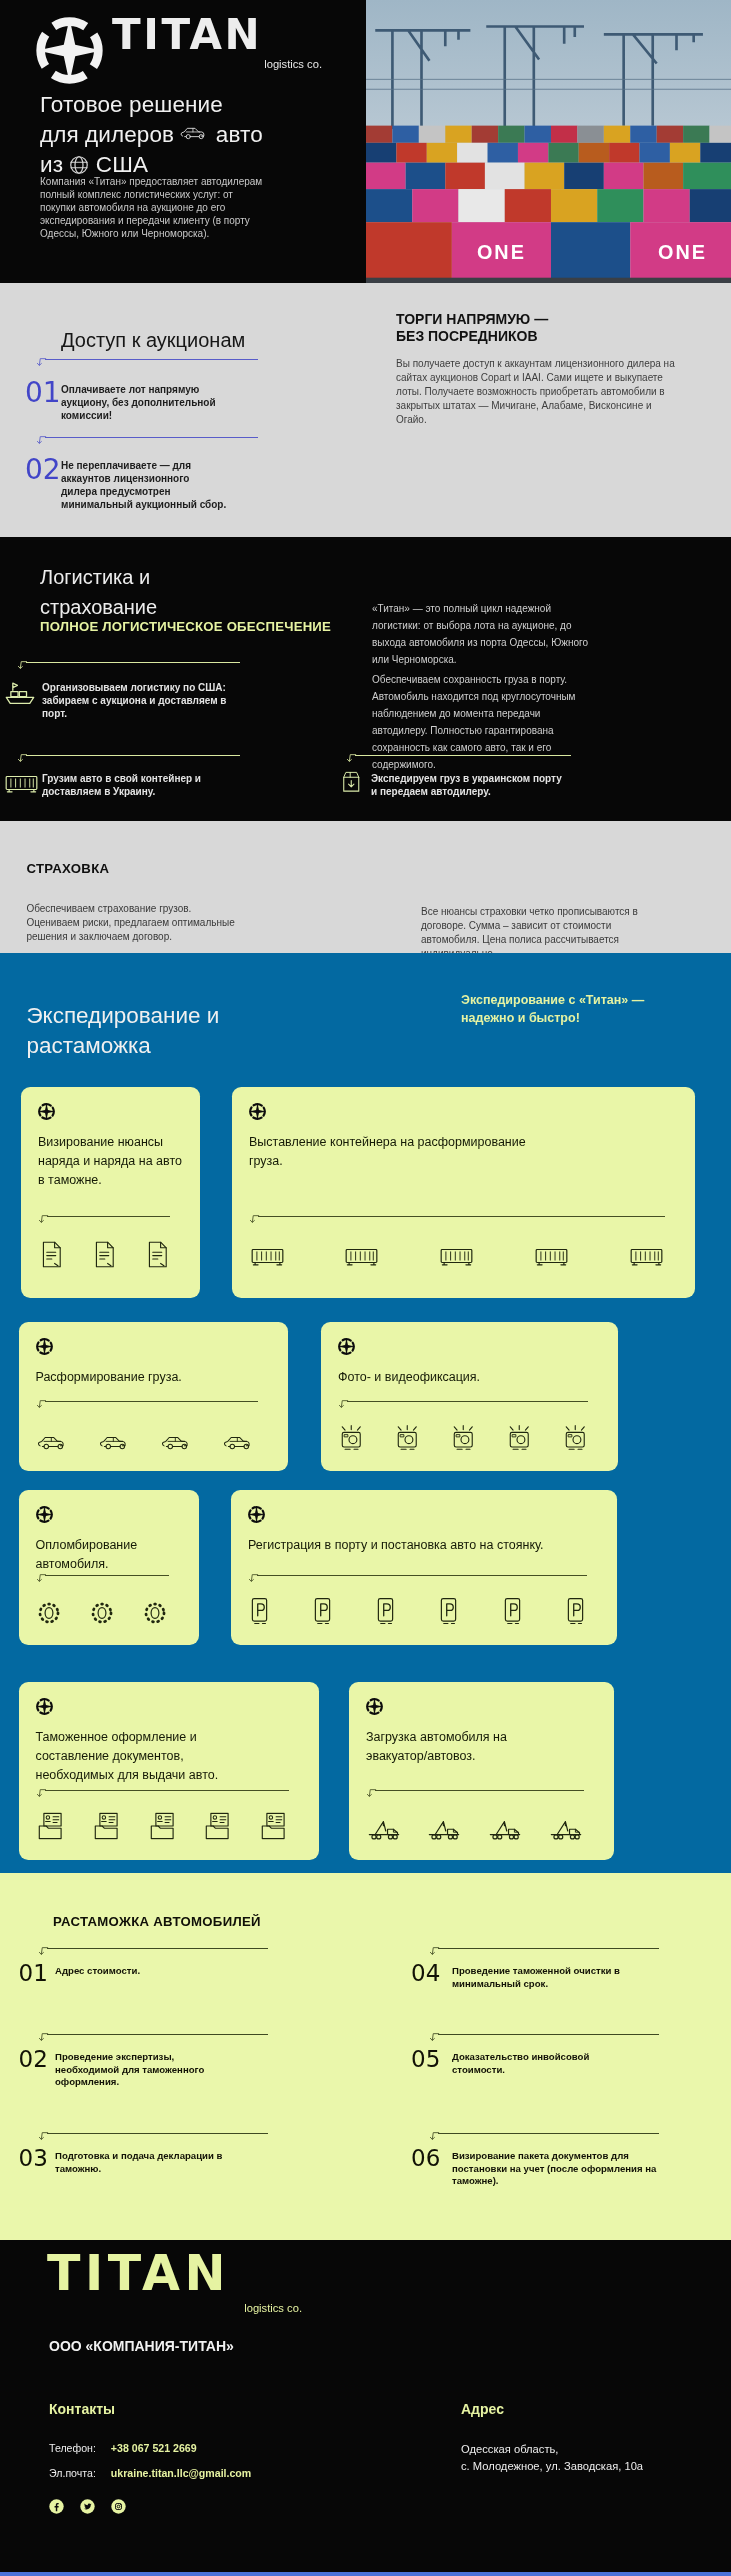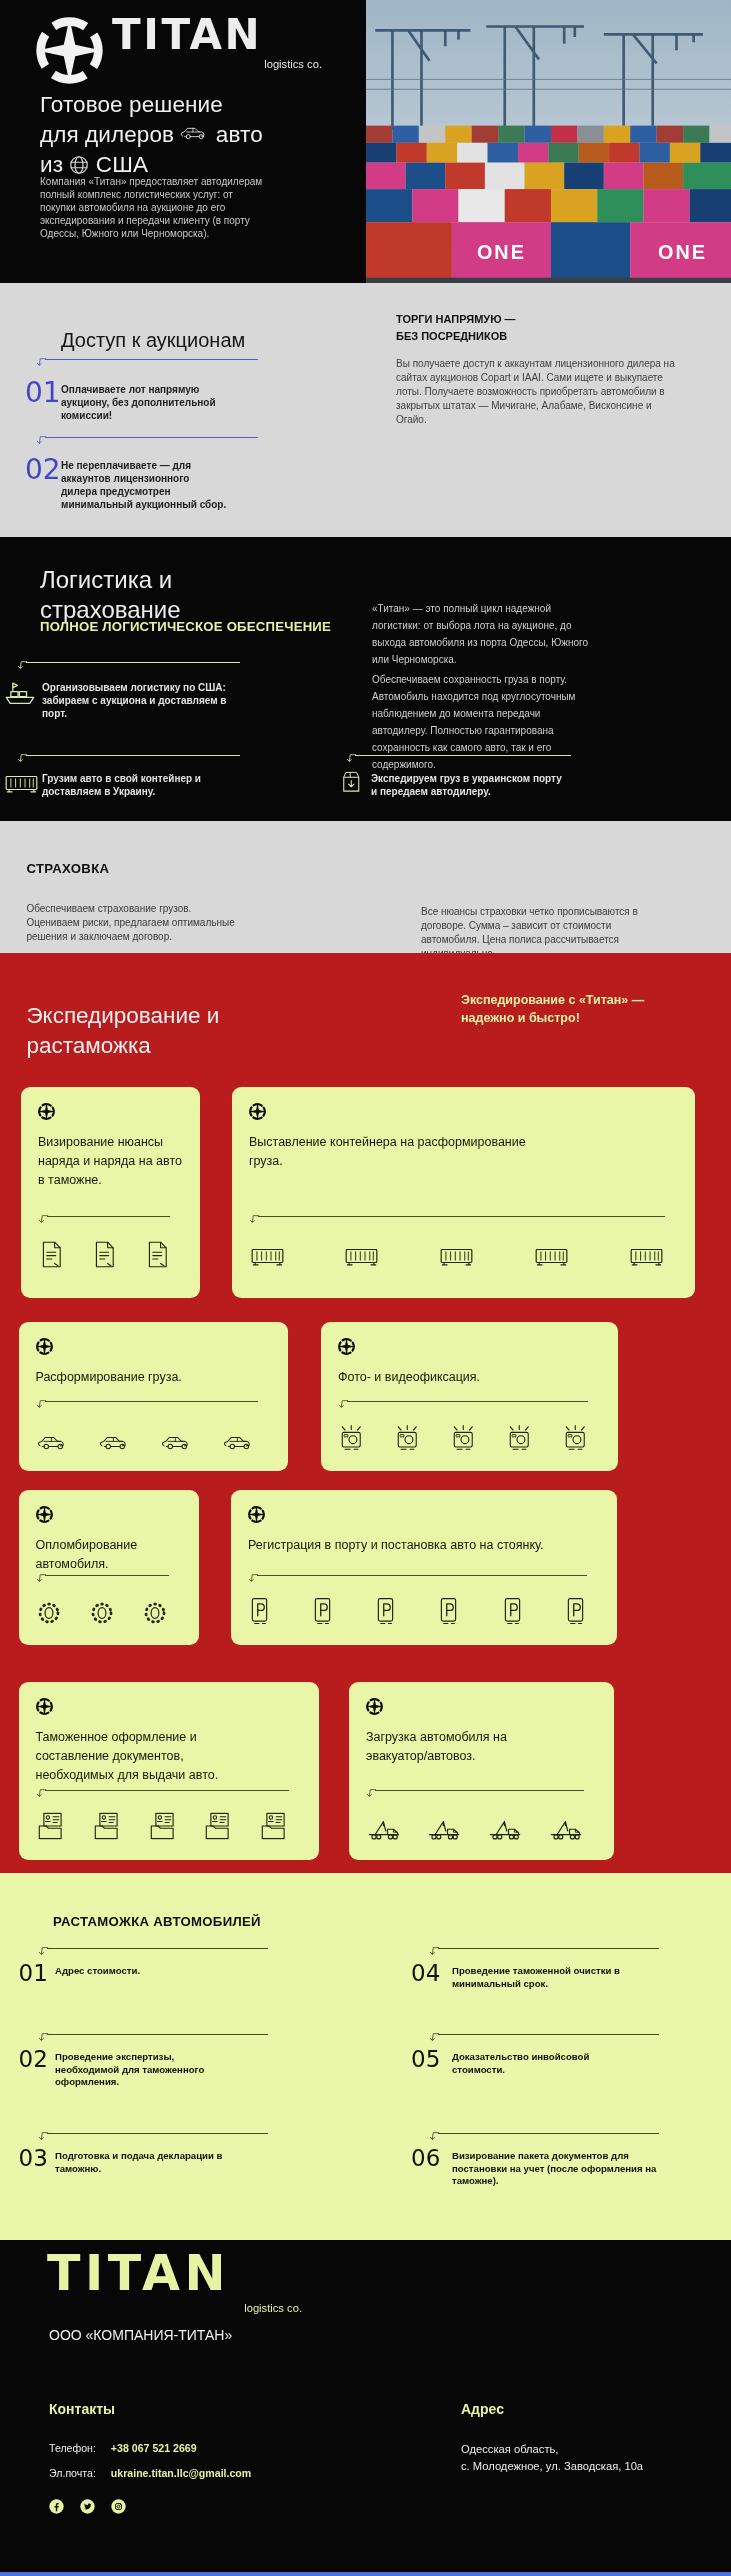--- a/index.html
+++ b/index.html
@@ -39,39 +39,39 @@
   .hero-title{position:absolute;left:40px;top:75px;color:#f0f0f0;font-size:22.5px;line-height:30px;font-weight:500;letter-spacing:0.1px}
   .hero-desc{position:absolute;left:40px;top:165px;width:223px;color:#c9c9c9;font-size:10px;line-height:13px}
   .hero-photo{position:absolute;left:366px;top:0;width:366px;height:283px}
 
   
   .auctions{height:254px;background:#d8d8d8}
   .auc-title{position:absolute;left:61px;top:29px;font-size:20px;font-weight:500;color:#161616}
   .auc-step-num{position:absolute;font-size:28px;color:#4245c8;font-family:"DejaVu Sans",sans-serif;font-weight:400;line-height:28px}
   .auc-step-text{position:absolute;width:166px;font-size:10px;line-height:13px;font-weight:700;color:#1d1d1d}
   .auc-hra{color:#585cc9}
-  .direct-title{position:absolute;left:396px;top:28px;font-size:11px;line-height:16.5px;font-weight:800;color:#111}
+  .direct-title{position:absolute;left:396px;top:28px;font-size:14px;line-height:16.5px;font-weight:800;color:#111}
   .direct-text{position:absolute;left:396px;top:74px;width:280px;font-size:10px;line-height:14px;color:#3e3e3e}
 
   
   .logistics{height:284px;background:#070707}
-  .log-title{position:absolute;left:40px;top:8px;color:#ededed;font-size:24px;line-height:30px;font-weight:400}
+  .log-title{position:absolute;left:40px;top:8px;color:#ededed;font-size:20px;line-height:30px;font-weight:400}
   .log-sub{position:absolute;left:40px;top:82px;color:#e6f3a2;font-size:13.2px;font-weight:800;letter-spacing:0.2px}
   .log-p{position:absolute;width:221px;color:#cfcfcf;font-size:10px;line-height:17px}
   .log-item-text{position:absolute;font-size:10px;line-height:13.2px;font-weight:700;color:#e3e3e3}
   .log-icon{position:absolute;color:#dcecab}
   .log-hra{color:#d9e8a0}
 
   
   .insurance{height:132px;background:#d8d8d8}
   .ins-title{position:absolute;left:26.4px;top:26.4px;font-size:13.2px;font-weight:800;color:#101010;letter-spacing:0.3px}
   .ins-p{position:absolute;font-size:10px;line-height:14px;color:#3a3a3a}
 
   
-  .forwarding{height:920px;background:#b91c1c}
+  .forwarding{height:920px;background:#0369a1}
   .fwd-title{position:absolute;left:26.4px;top:29px;color:#f0f0f0;font-size:22.5px;line-height:30px;font-weight:400}
   .fwd-tag{position:absolute;left:461px;top:38px;width:238px;color:#e6f3a2;font-size:12.5px;line-height:18px;font-weight:800}
   .card{position:absolute;background:#e9f6a8;border-radius:9.2px;color:#161c07}
   .card .ic-logo{position:absolute;left:17px;top:16px;color:#0d0d0d}
   .card-text{position:absolute;left:17px;top:46px;right:17px;font-size:12.5px;line-height:19px;font-weight:500;color:#151a06}
   .card-hra{left:17px;right:30px;bottom:62px;color:#454f24}
   .card-icons{position:absolute;left:18.5px;right:32px;bottom:20px;display:flex;justify-content:space-between;align-items:flex-end;color:#20270f}
   .card.tall .card-hra{bottom:74px}
   .card.tall .card-icons{bottom:30px}
   .c1{left:21px;top:134px;width:179px;height:211px}
@@ -91,21 +91,21 @@
   .cus-title{position:absolute;left:53px;top:28px;font-size:13.2px;font-weight:800;color:#101008;letter-spacing:0.3px}
   .cus-num{position:absolute;font-size:23px;line-height:26.4px;color:#121206;font-family:"DejaVu Sans",sans-serif;font-weight:400}
   .cus-text{position:absolute;font-size:9.6px;line-height:12.5px;font-weight:700;color:#121206}
   .cus-hra{color:#3f4a22}
 
   
   .footer{height:337px;background:#070707;color:#e6f3a2}
   .f-wordmark{position:absolute;left:47px;top:6.6px;width:258px;font-weight:900;font-size:49px;letter-spacing:4.6px;line-height:54px;
               color:#e6f3a2;font-family:"DejaVu Sans","Liberation Sans",sans-serif;transform:scaleY(1.02)}
   .f-sub{position:absolute;left:47px;top:62px;width:255px;text-align:right;font-size:11.2px;color:#e6f3a2}
-  .f-company{position:absolute;left:49px;top:87px;font-size:14px;font-weight:400;color:#f2f2f2}
+  .f-company{position:absolute;left:49px;top:98px;font-size:14px;font-weight:700;color:#f2f2f2}
   .f-h{position:absolute;top:161px;font-size:14px;font-weight:700;color:#e6f3a2}
   .f-row{position:absolute;left:49px;font-size:10.6px;color:#ededed}
   .f-row b{color:#e6f3a2;font-weight:700;margin-left:12px}
   .f-addr{position:absolute;left:461px;top:201px;font-size:11.2px;line-height:16.5px;color:#ededed}
   .socials{position:absolute;left:49px;top:259px;display:flex;gap:16px}
   .soc{width:15px;height:15px;color:#e6f3a2;cursor:pointer}
   .soc svg{width:15px;height:15px;display:block}
   .bottom-bar{position:absolute;left:0;right:0;bottom:0;height:5.3px;background:#4a72d9}
 </style>
 </head>

